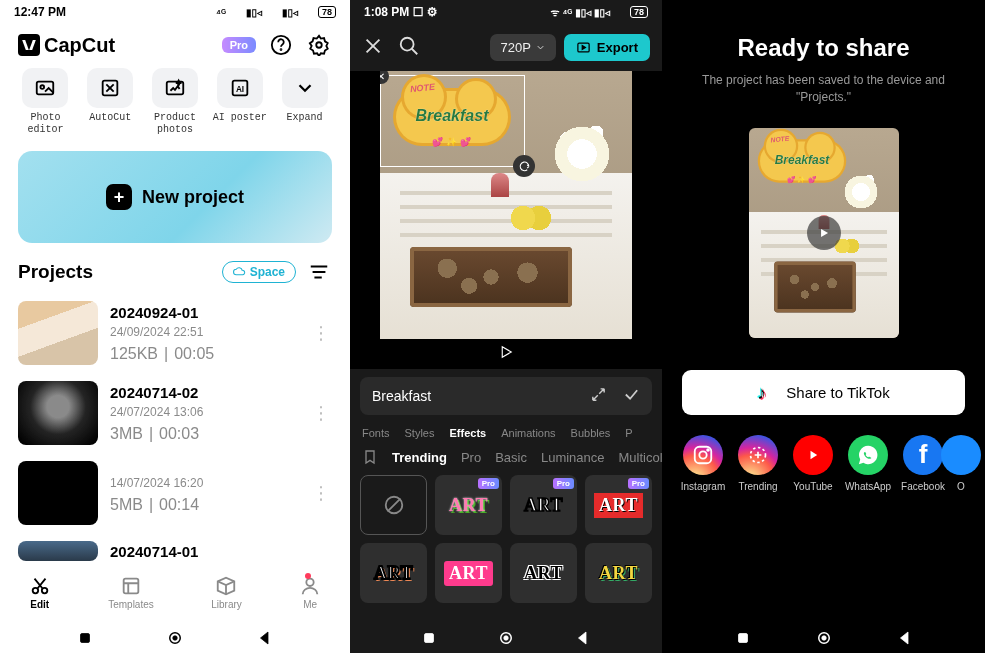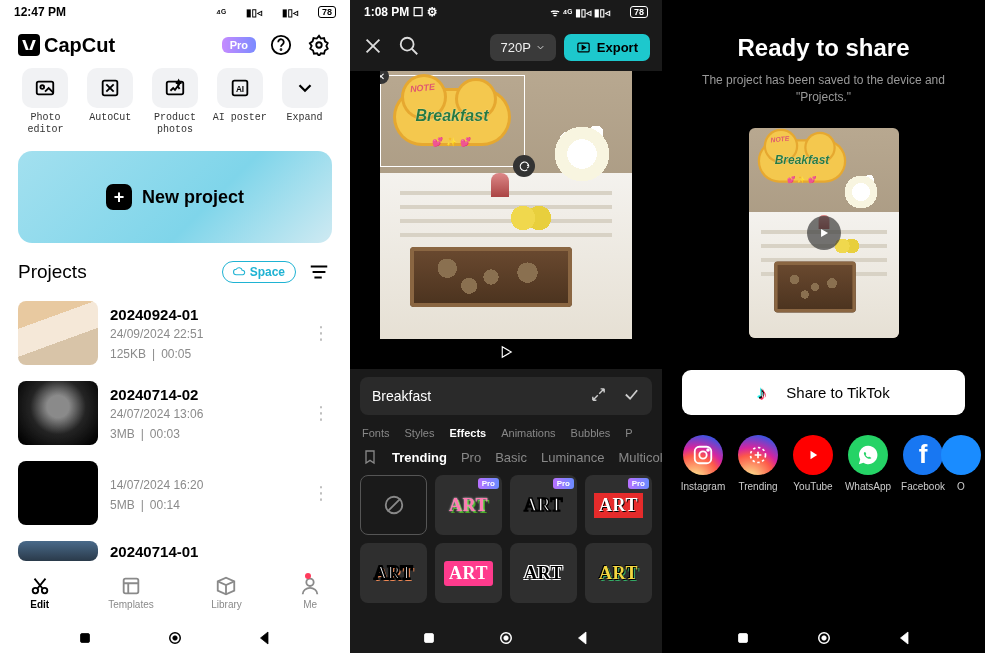--- a/index.html
+++ b/index.html
@@ -32,36 +32,36 @@
   .tools-row { display:flex; gap:10px; padding:4px 18px 10px; }
   .tool { flex:1; display:flex; flex-direction:column; align-items:center; gap:4px; cursor:pointer; }
   .tool .box { width:46px; height:40px; background:#f1f2f4; border-radius:10px; display:flex; align-items:center; justify-content:center; }
   .tool .box svg { width:22px; height:22px; }
   .tool .lbl { font-size:10px; color:#333; text-align:center; line-height:1.15;font-family:Liberation Mono, monospace; }
 
   .new-proj { margin:6px 18px 16px; height:92px; border-radius:14px; background:linear-gradient(135deg,#a3e0ef,#7fd5ea 60%,#cfeaf2); display:flex; align-items:center; justify-content:center; gap:10px; font-weight:700; font-size:18px; cursor:pointer; }
   .plus { width:26px; height:26px; background:#000; color:#fff; border-radius:7px; display:flex; align-items:center; justify-content:center; font-size:18px; font-weight:700; }
 
   .proj-head { display:flex; align-items:center; justify-content:space-between; padding:0 18px 8px; }
-  .proj-head h2 { font-size:19px; font-weight:400; }
+  .proj-head h2 { font-size:19px; font-weight:700; }
   .proj-head .rt { display:flex; align-items:center; gap:10px; }
   .space-btn { border:1.5px solid #1fb3d3; color:#1fb3d3; border-radius:14px; padding:3px 10px; font-size:12px; font-weight:600; display:flex; align-items:center; gap:4px; cursor:pointer; }
   .space-btn svg{width:13px;height:13px;}
   .filter-ic svg{width:22px;height:22px;}
 
   .proj-list { flex:1; overflow:hidden; padding:0 18px; }
   .proj { display:flex; align-items:center; gap:12px; padding:8px 0; }
   .thumb { width:80px; height:64px; border-radius:8px; background:#ddd; background-size:cover; background-position:center; flex-shrink:0; }
   .th1 { background:linear-gradient(160deg,#e8c9a0 30%,#f5e8d8 30% 60%,#d8c4a8 60%); }
   .th2 { background:radial-gradient(circle at 50% 40%,#888 0 20%,#333 50%,#111); filter:contrast(1.2); }
   .th3 { background:#000; }
   .proj .info { flex:1; min-width:0; }
   .proj .name { font-size:15px; font-weight:600; }
   .proj .meta { font-size:12px; color:#8a8a8a; margin-top:4px; }
-  .proj .sz { font-size:12px; color:#8a8a8a; margin-top:6px; display:flex; gap:6px; }
+  .proj .sz { font-size:16px; color:#8a8a8a; margin-top:6px; display:flex; gap:6px; }
   .proj .dots { color:#bbb; font-size:18px; padding:0 2px; cursor:pointer; }
 
   .tabbar { height:62px; border-top:0; display:flex; justify-content:space-around; align-items:center; background:#fff; }
   .tab { display:flex; flex-direction:column; align-items:center; gap:2px; font-size:10px; color:#8a8a8a; cursor:pointer; position:relative; }
   .tab.active { color:#000; font-weight:600; }
   .tab svg { width:22px; height:22px; }
   .tab .dot { position:absolute; top:-2px; right:10px; width:6px; height:6px; background:#ff3b5c; border-radius:50%; }
 
   .navbar { height:30px; display:flex; justify-content:space-around; align-items:center; padding:0 40px; }
   .navbar .nb { width:18px; height:18px; }

